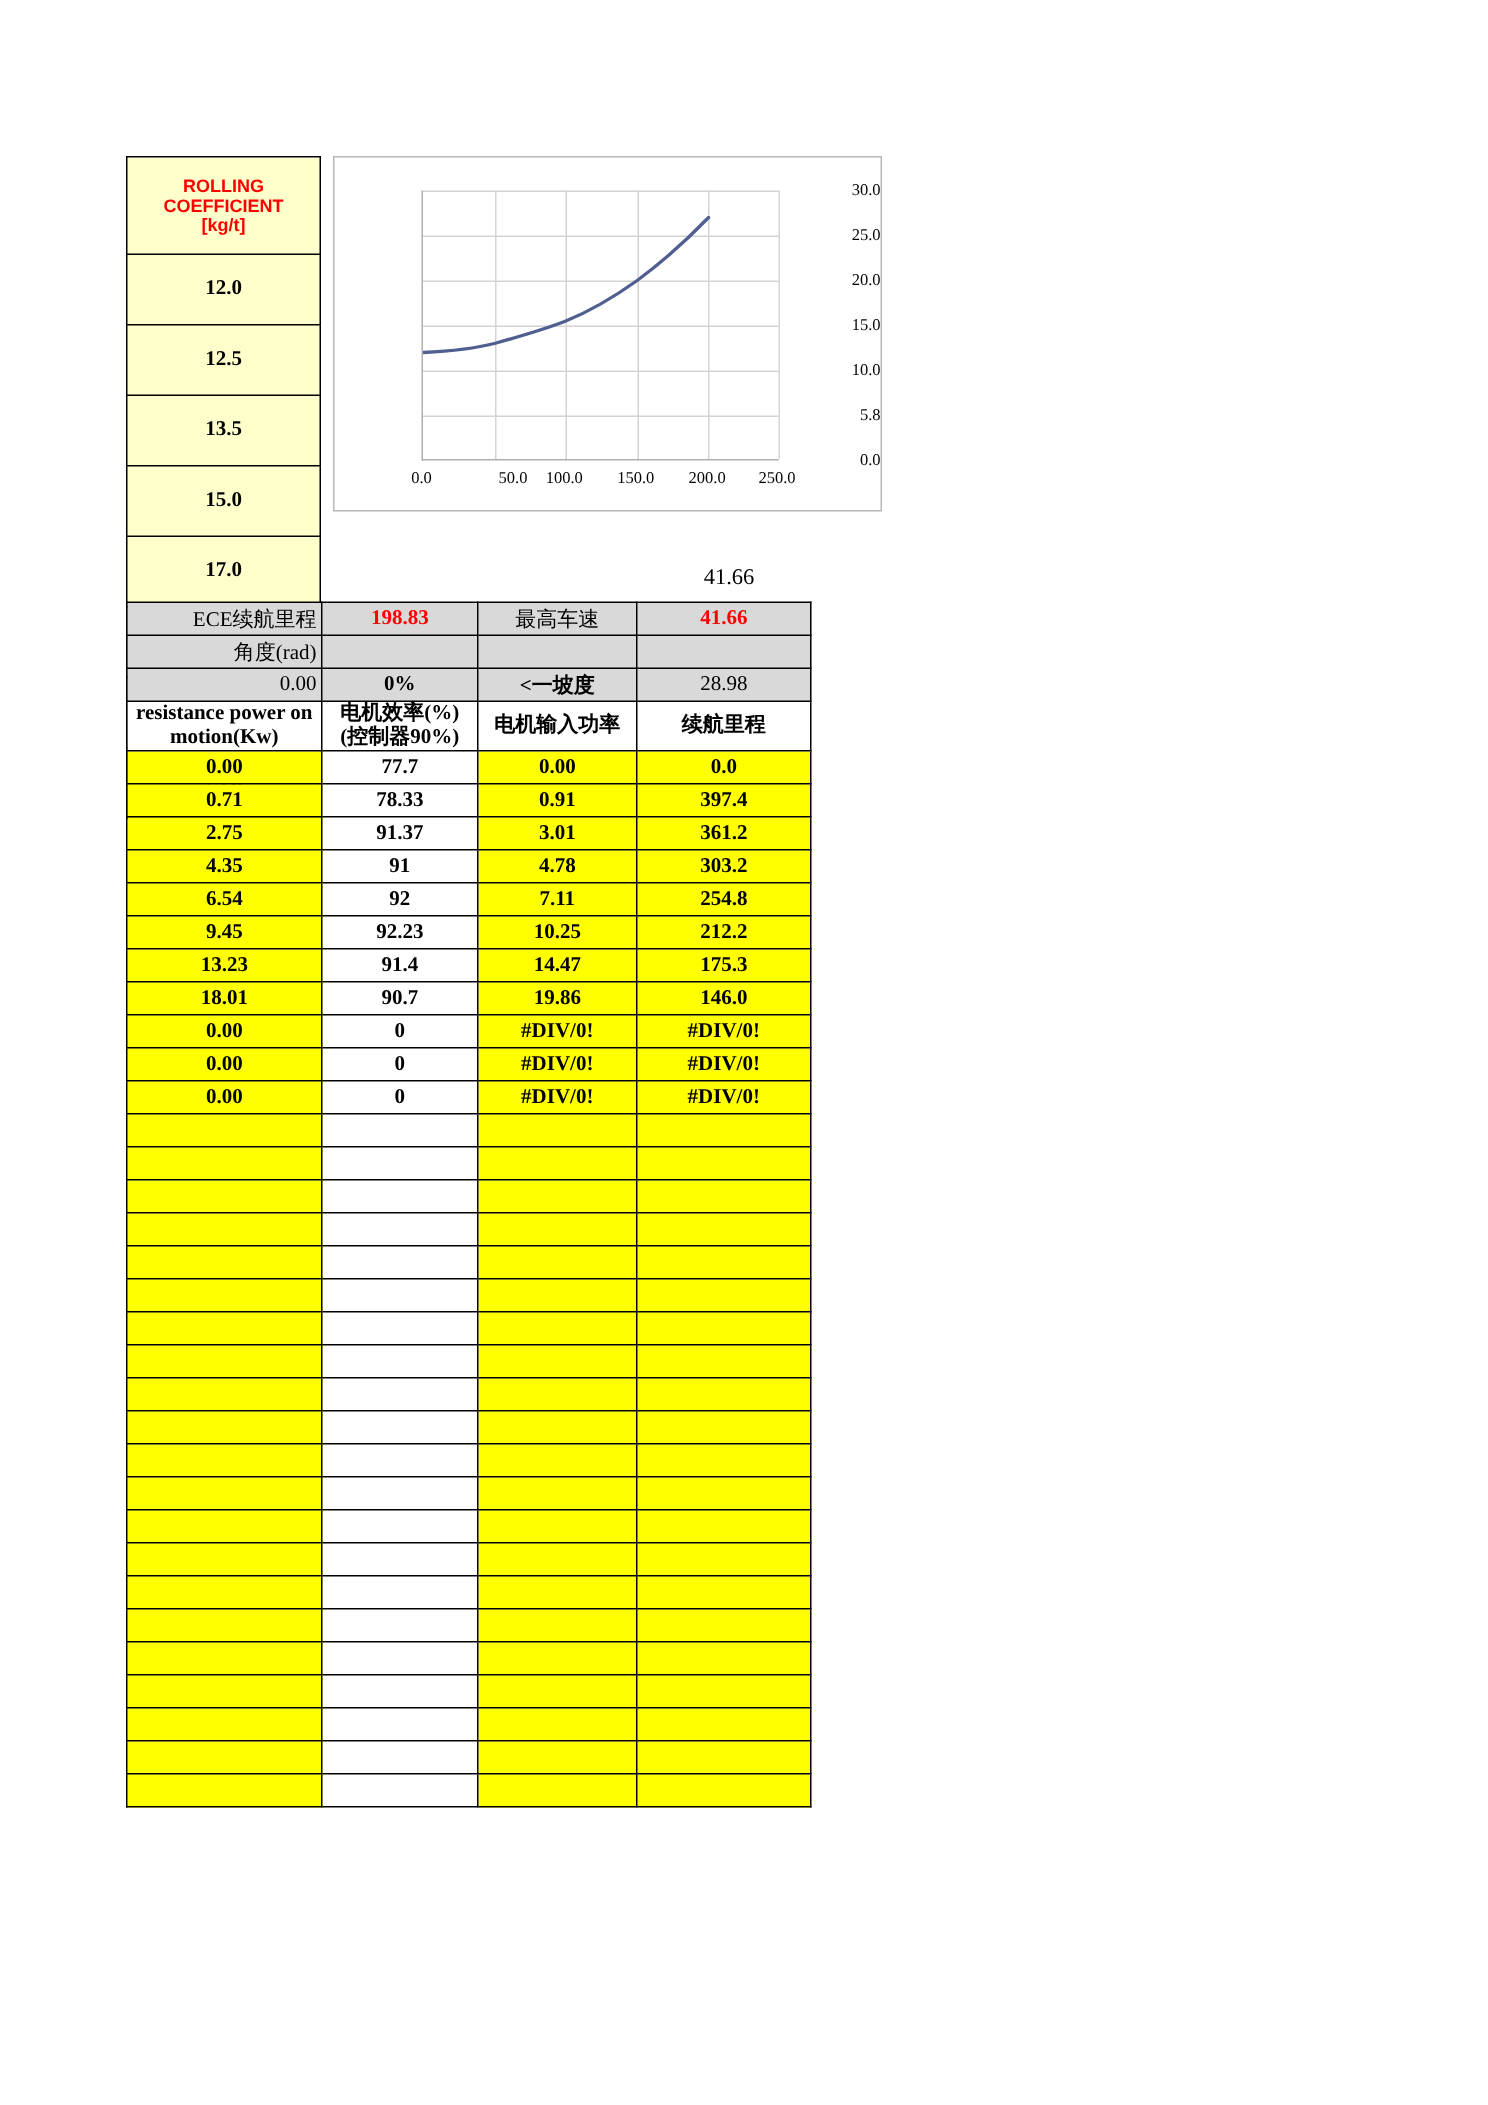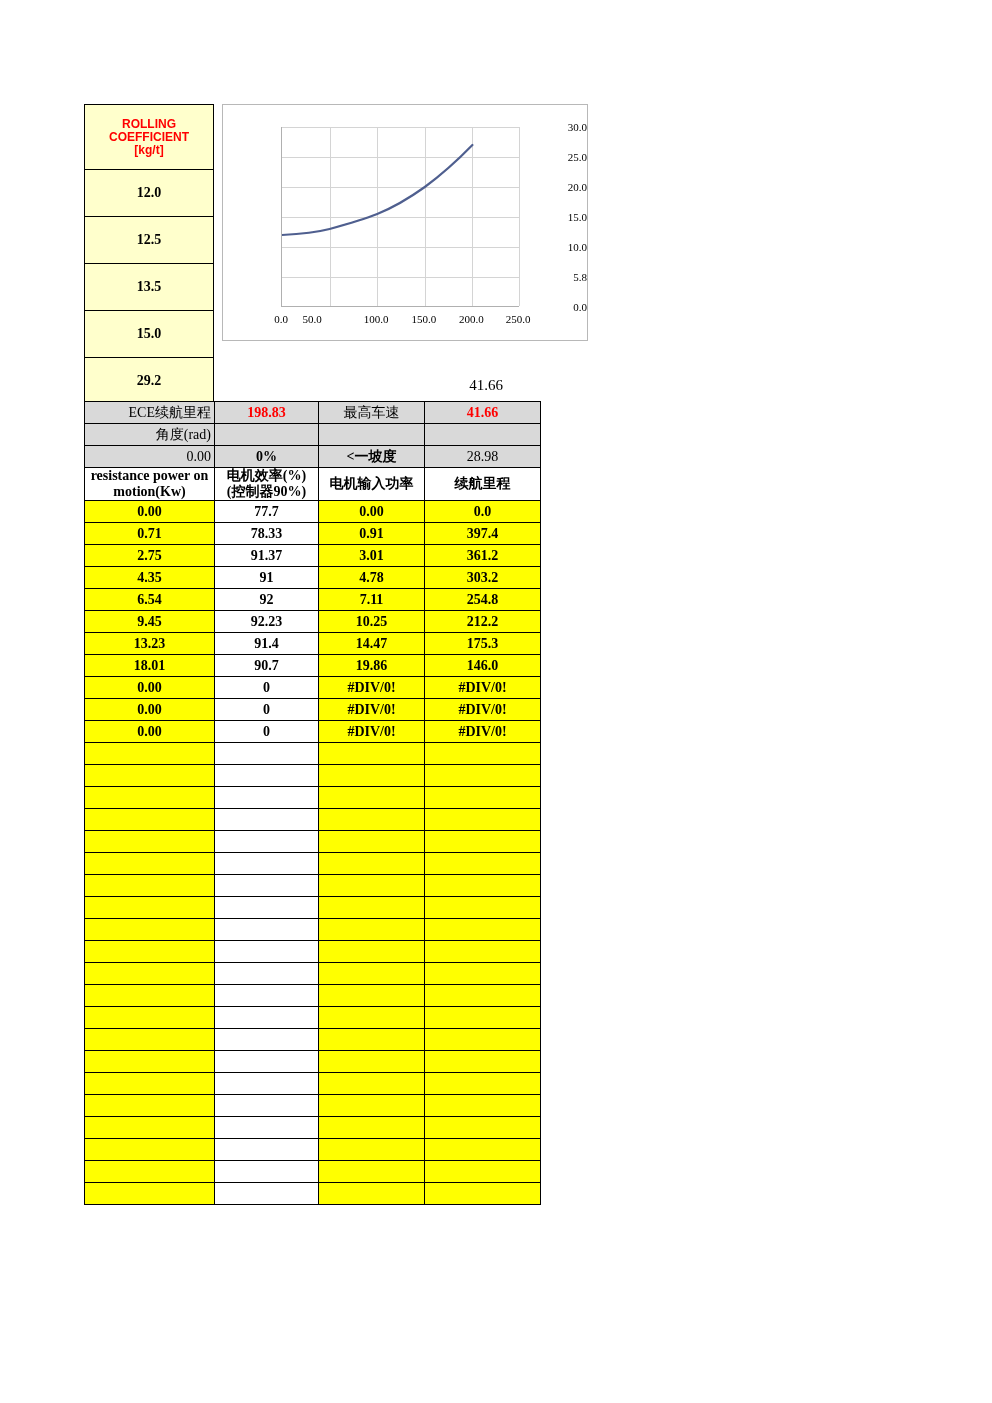--- a/index.html
+++ b/index.html
@@ -177,21 +177,21 @@
     <tr>
         <td class="val">12.5</td>
       </tr>
     <tr>
         <td class="val">13.5</td>
       </tr>
     <tr>
         <td class="val">15.0</td>
       </tr>
     <tr>
-        <td class="val">29.2</td>
+        <td class="val">17.0</td>
       </tr>
     <tr>
         <td class="val">19.5</td>
       </tr>
     <tr>
         <td class="val">22.5</td>
       </tr>
     <tr>
         <td class="val">25.8</td>
       </tr>
@@ -221,21 +221,21 @@
 
   <div class="ylabel" style="top:22px;">30.0</div>
   <div class="ylabel" style="top:52px;">25.0</div>
   <div class="ylabel" style="top:82px;">20.0</div>
   <div class="ylabel" style="top:112px;">15.0</div>
   <div class="ylabel" style="top:142px;">10.0</div>
   <div class="ylabel" style="top:172px;">5.8</div>
   <div class="ylabel" style="top:202px;">0.0</div>
 
   <div class="xlabel" style="left:28px;  top:208px;">0.0</div>
-  <div class="xlabel" style="left:59px;top:208px;">50.0</div>
+  <div class="xlabel" style="left:89px;top:208px;">50.0</div>
   <div class="xlabel" style="left:123.2px;top:208px;">100.0</div>
   <div class="xlabel" style="left:170.8px;top:208px;">150.0</div>
   <div class="xlabel" style="left:218.4px;top:208px;">200.0</div>
   <div class="xlabel" style="left:265px;  top:208px;">250.0</div>
 </div>
 
 <div id="top-value">41.66</div>
 
 <table id="main-table">
   <colgroup>

